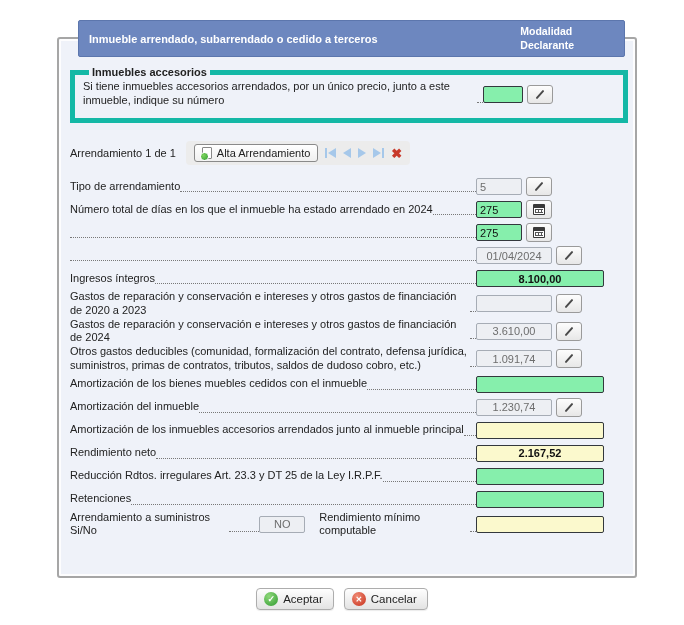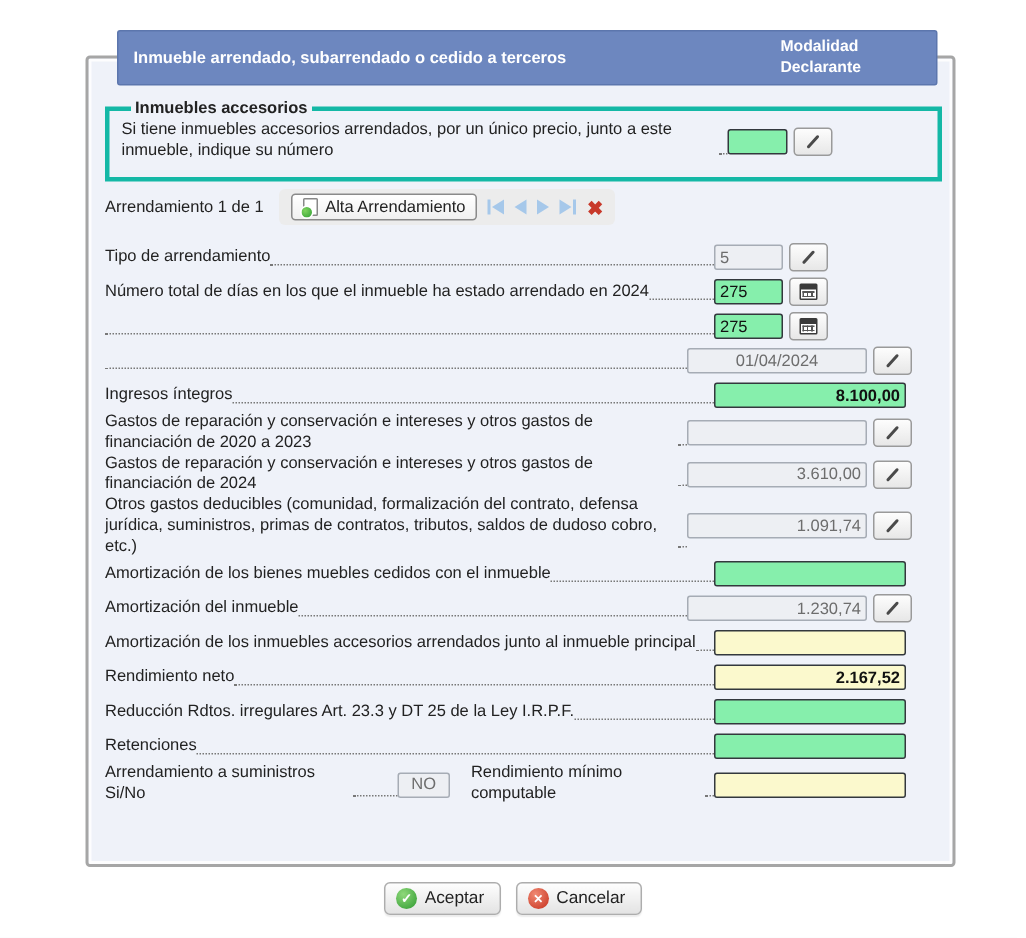--- a/index.html
+++ b/index.html
@@ -19,44 +19,44 @@
     display:flex; align-items:center; justify-content:space-between;
     color:#fff; z-index:5;
   }
   .titlebar .t-left { font-size:11px; font-weight:bold; padding-left:10px; }
   .titlebar .t-right { font-size:10.5px; font-weight:bold; line-height:1.25; margin-right:50px; text-align:left; }
 
   .content { position:absolute; left:11px; top:27px; width:558px; }
 
   
   fieldset.acc {
-    border:3px solid #14b8a6; padding:1px 8px 9px 8px; margin-bottom:5px;
+    border:5px solid #14b8a6; padding:1px 8px 9px 8px; margin-bottom:18px;
   }
   fieldset.acc legend { font-size:11px; font-weight:bold; color:#222; padding:0 3px; margin-left:6px; }
 
   
   .frow { display:flex; align-items:center; min-height:23px; margin-right:20px; }
   fieldset .frow { margin-right:0; min-height:30px; }
   .flabel { font-size:11px; color:#222; max-width:430px; line-height:1.25; }
   .leader { flex:1; min-width:6px; border-bottom:1px dotted #787878; height:1px; align-self:flex-end; margin-bottom:6px; }
   .leader.short { flex:0 0 30px; }
   .grp { flex:0 0 132px; display:flex; align-items:center; gap:4px; }
   .grp.auto { flex:0 0 auto; }
 
   
   .inp {
     height:17px; border:1px solid #33383d; background:#86efac; border-radius:2px;
     font-family:"Liberation Sans", sans-serif; font-size:11px; color:#111; padding:0 3px;
   }
   .inp.dis { background:#edeff3; border-color:#a6acb5; color:#6d6d6d; }
   .inp.yel { background:#fbf9cd; }
-  .inp.ar { text-align:right; font-weight:bold; }
+  .inp.ar { text-align:center; font-weight:bold; }
   .inp.dis.ar { font-weight:normal; }
   .inp.ac { text-align:center; }
-  .w40{width:40px;} .w42{width:35px;} .w46{width:46px;} .w98{width:120px;} .w128{width:128px;}
+  .w40{width:40px;} .w42{width:46px;} .w46{width:46px;} .w98{width:76px;} .w128{width:128px;}
 
   
   .ibtn {
     width:26px; height:19px; border:1px solid #9a9a9a; border-radius:3px;
     background:linear-gradient(#fdfdfd,#e7e7e7); display:flex; align-items:center; justify-content:center;
     cursor:pointer; padding:0;
   }
   .pencil-glyph { display:block; width:2px; height:11px; background:#4a4a4a; border-radius:1px; transform:rotate(42deg); }
   .cal-glyph { display:block; width:12px; height:11px; border:1px solid #3a3a3a; border-top:4px solid #3a3a3a; background:#fff; position:relative; border-radius:1px; }
   .cal-glyph::after { content:""; position:absolute; left:1px; top:1px; width:8px; height:4px;

